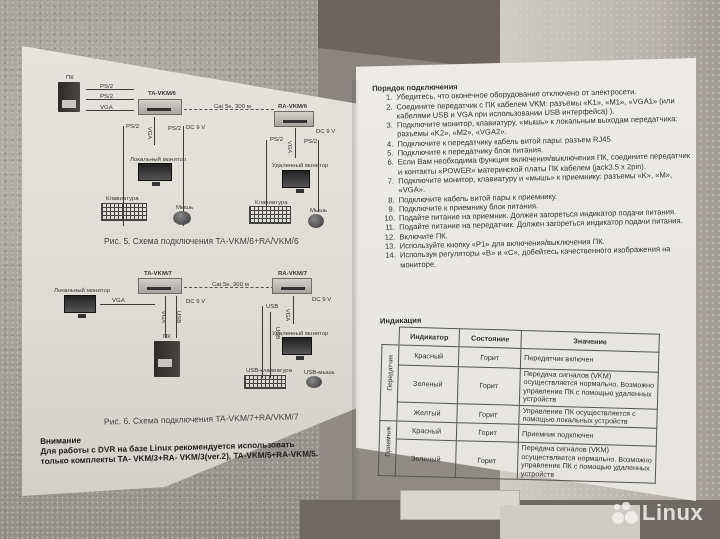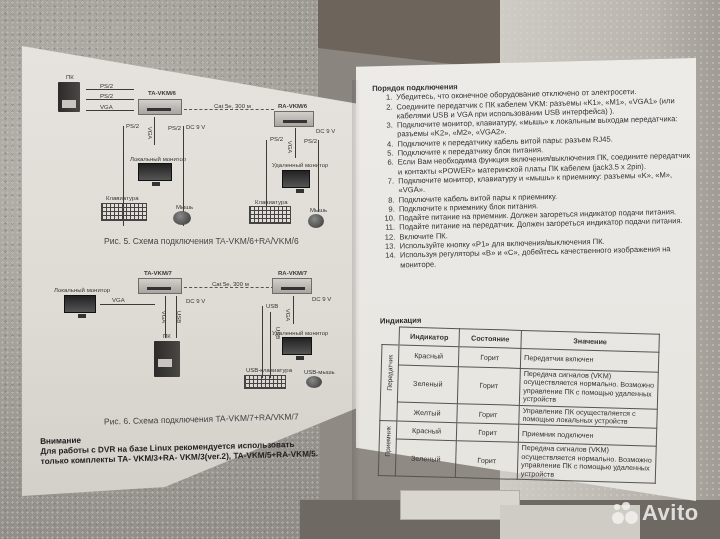--- a/index.html
+++ b/index.html
@@ -241,14 +241,14 @@
 </tbody>
   </table>
 
 <div class="avito">
   <div class="avito-dots">
     <i style="left:0;top:10px;width:12px;height:12px;"></i>
     <i style="left:10px;top:0;width:8px;height:8px;"></i>
     <i style="left:13px;top:9px;width:13px;height:13px;"></i>
     <i style="left:2px;top:2px;width:6px;height:6px;"></i>
   </div>
-  <span class="avito-text">Avito</span>
+  <span class="avito-text">Linux</span>
 </div>
 
 </body></html>

